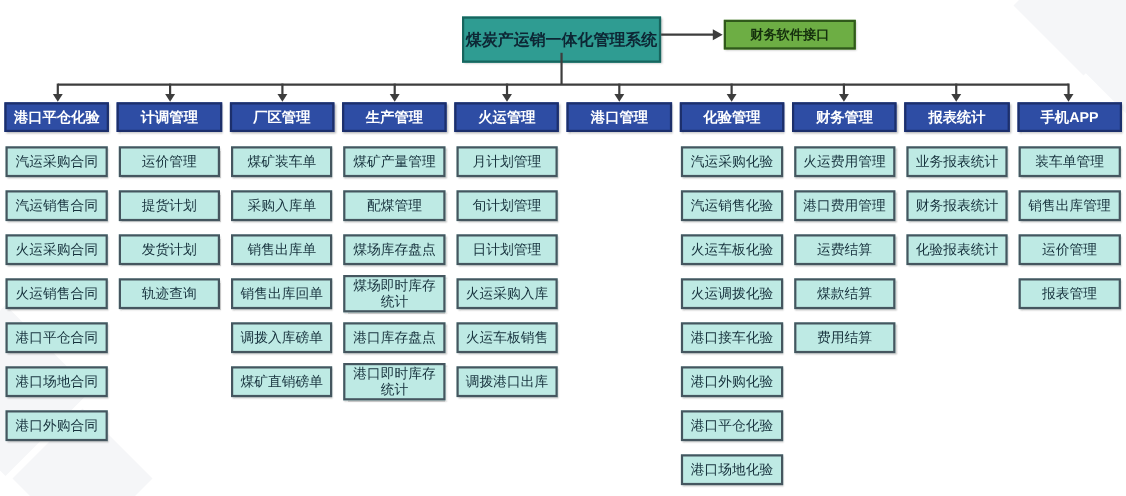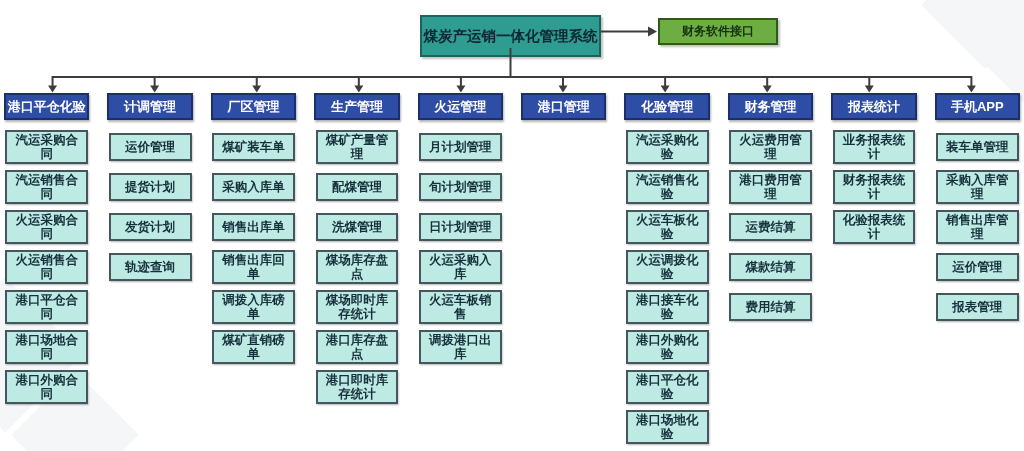--- a/index.html
+++ b/index.html
@@ -27,34 +27,34 @@
   }
   #interface-box {
     left:658px; top:18px; width:120px; height:27px;
     background:var(--interface-bg,#6DAE44);
     border:2px solid var(--interface-border,#30591B);
     color:#15300d; font-size:12px;
     box-shadow:1.5px 1.5px 2px rgba(0,0,0,0.25);
   }
   #columns {
     position:absolute; left:4px; top:93px; width:1016px;
-    display:flex; gap:18px;
+    display:flex; gap:7px;
   }
   .column { flex:1; min-width:0; display:flex; flex-direction:column; align-items:center; }
   .module-header {
     box-sizing:border-box; width:100%; height:27px;
     display:flex; align-items:center; justify-content:center;
     background:var(--header-bg,#2E4DA4);
     border:2px solid var(--header-border,#1C2F6B);
     color:var(--header-text,#FFFFFF);
     font-weight:bold; font-size:13px; white-space:nowrap;
     box-shadow:1px 1.5px 2px rgba(0,0,0,0.3);
   }
   .items { width:100%; margin-top:7px; display:flex; flex-direction:column; }
-  .slot { height:40px; display:flex; align-items:center; justify-content:center;font-weight:bold; }
+  .slot { height:40px; display:flex; align-items:center; justify-content:center; }
   .module-item {
     box-sizing:border-box; width:97%; min-height:28px;
     display:flex; align-items:center; justify-content:center;
     background:var(--item-bg,#BEEAE4);
     border:2px solid var(--item-border,#45565F);
     color:var(--item-text,#16313C);
     font-size:12.5px; line-height:1.15; text-align:center;
     padding:1px 2px;
     box-shadow:1px 1.5px 1.5px rgba(0,0,0,0.22);
   }
@@ -147,23 +147,20 @@
       <div class="column">
         <div class="module-header">生产管理</div>
         <div class="items">
           <div class="slot">
             <div class="module-item">煤矿产量管理</div>
           </div>
           <div class="slot">
             <div class="module-item">配煤管理</div>
           </div>
           <div class="slot">
-            <div class="module-item">洗煤管理</div>
-          </div>
-          <div class="slot">
             <div class="module-item">煤场库存盘点</div>
           </div>
           <div class="slot">
             <div class="module-item">煤场即时库存统计</div>
           </div>
           <div class="slot">
             <div class="module-item">港口库存盘点</div>
           </div>
           <div class="slot">
             <div class="module-item">港口即时库存统计</div>
@@ -257,23 +254,20 @@
           <div class="slot">
             <div class="module-item">化验报表统计</div>
           </div>
         </div>
       </div>
       <div class="column">
         <div class="module-header">手机APP</div>
         <div class="items">
           <div class="slot">
             <div class="module-item">装车单管理</div>
-          </div>
-          <div class="slot">
-            <div class="module-item">采购入库管理</div>
           </div>
           <div class="slot">
             <div class="module-item">销售出库管理</div>
           </div>
           <div class="slot">
             <div class="module-item">运价管理</div>
           </div>
           <div class="slot">
             <div class="module-item">报表管理</div>
           </div>

